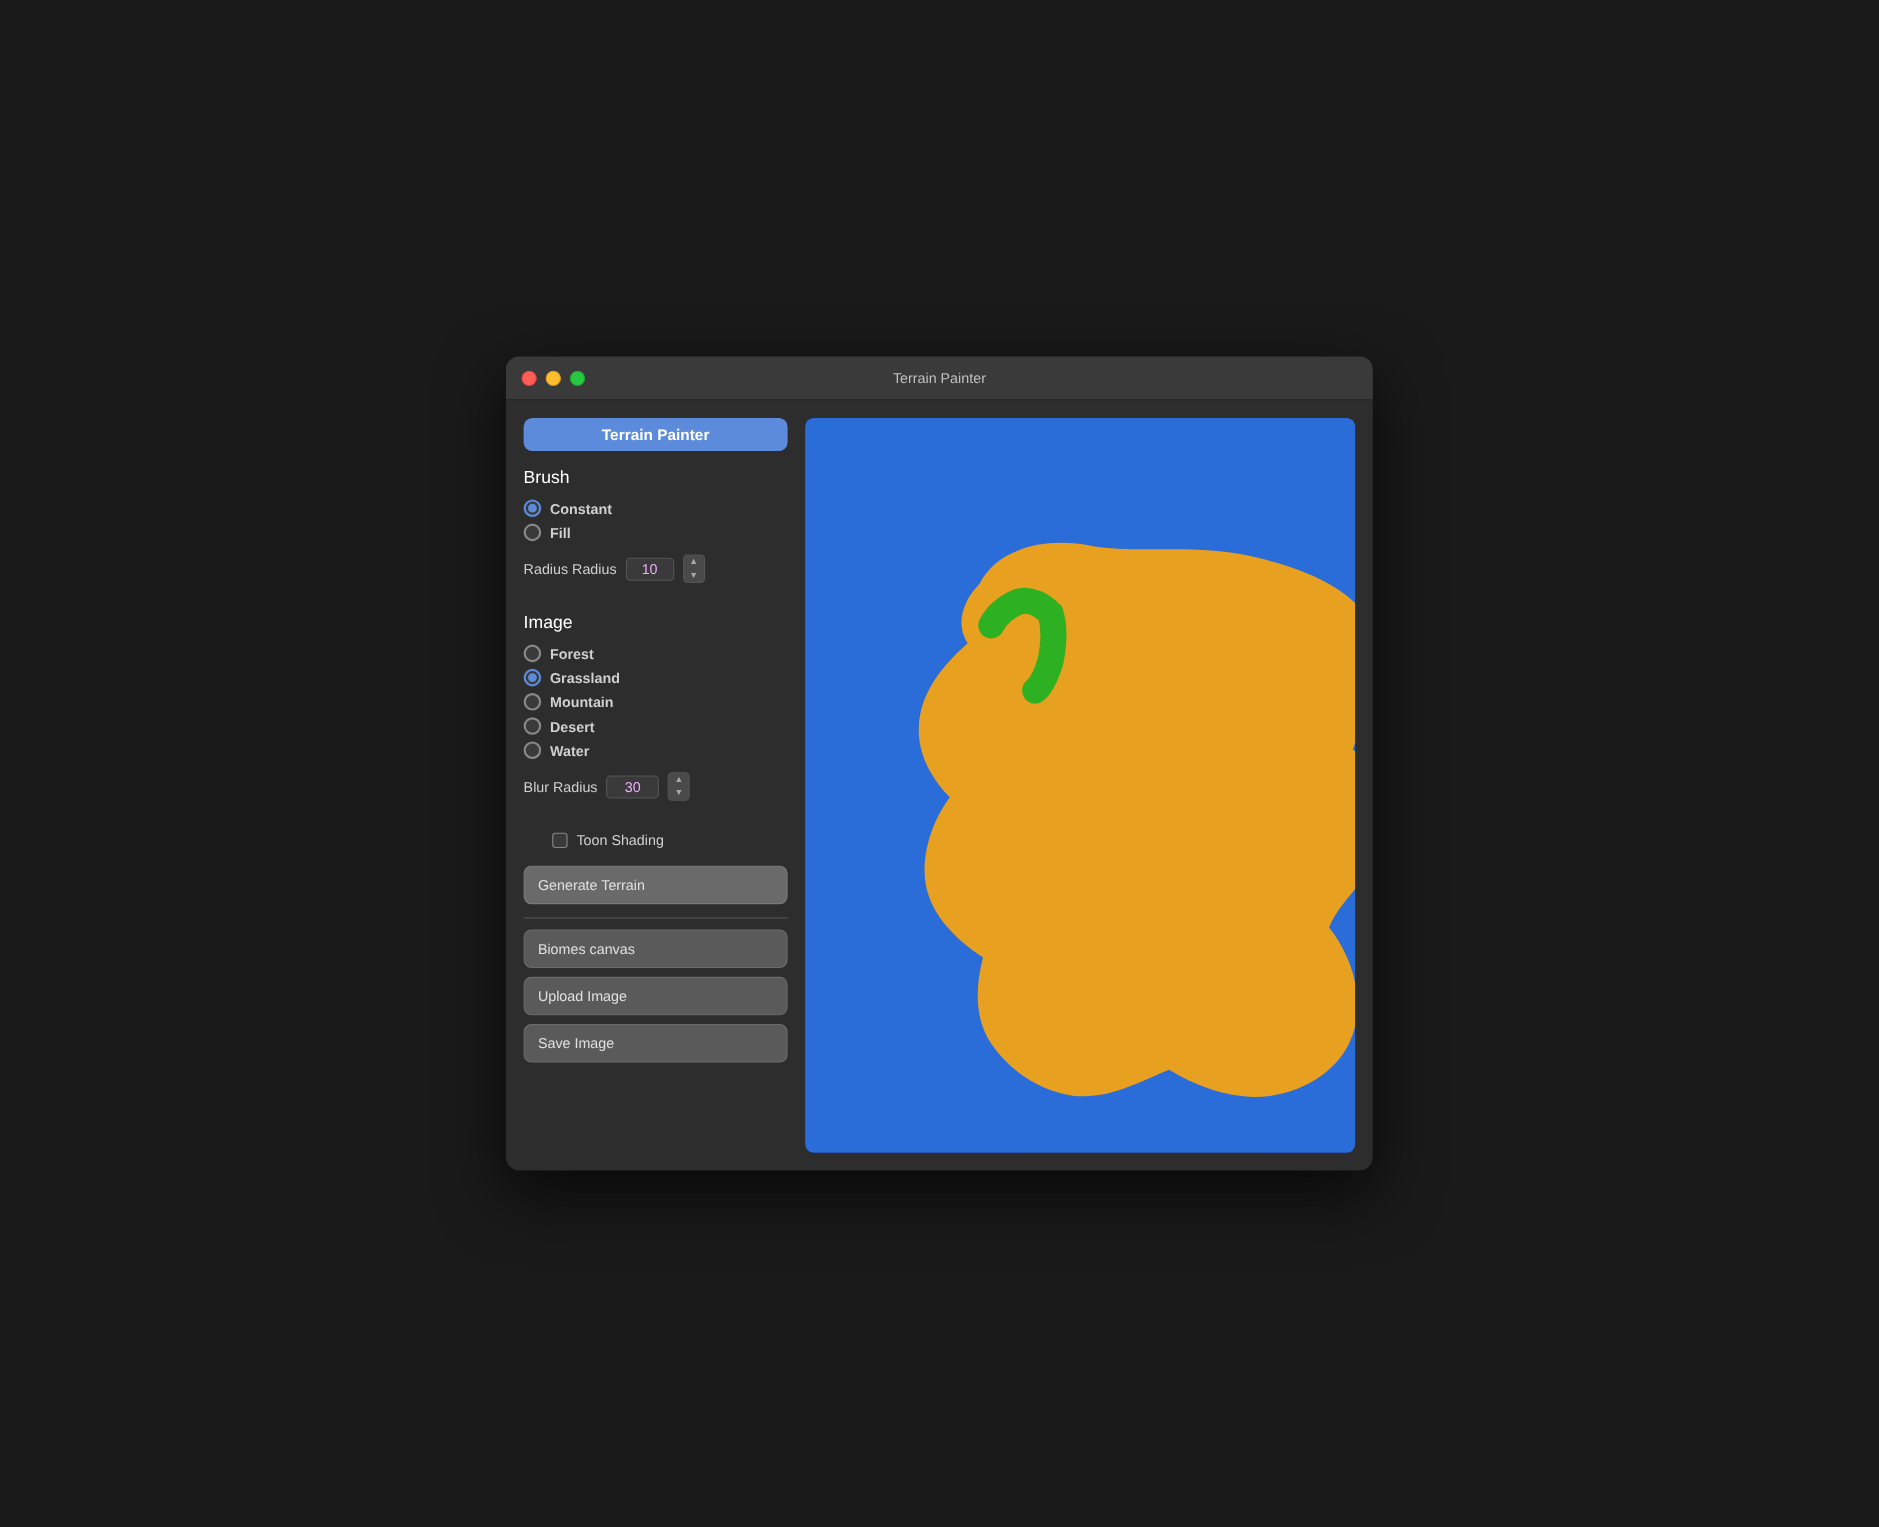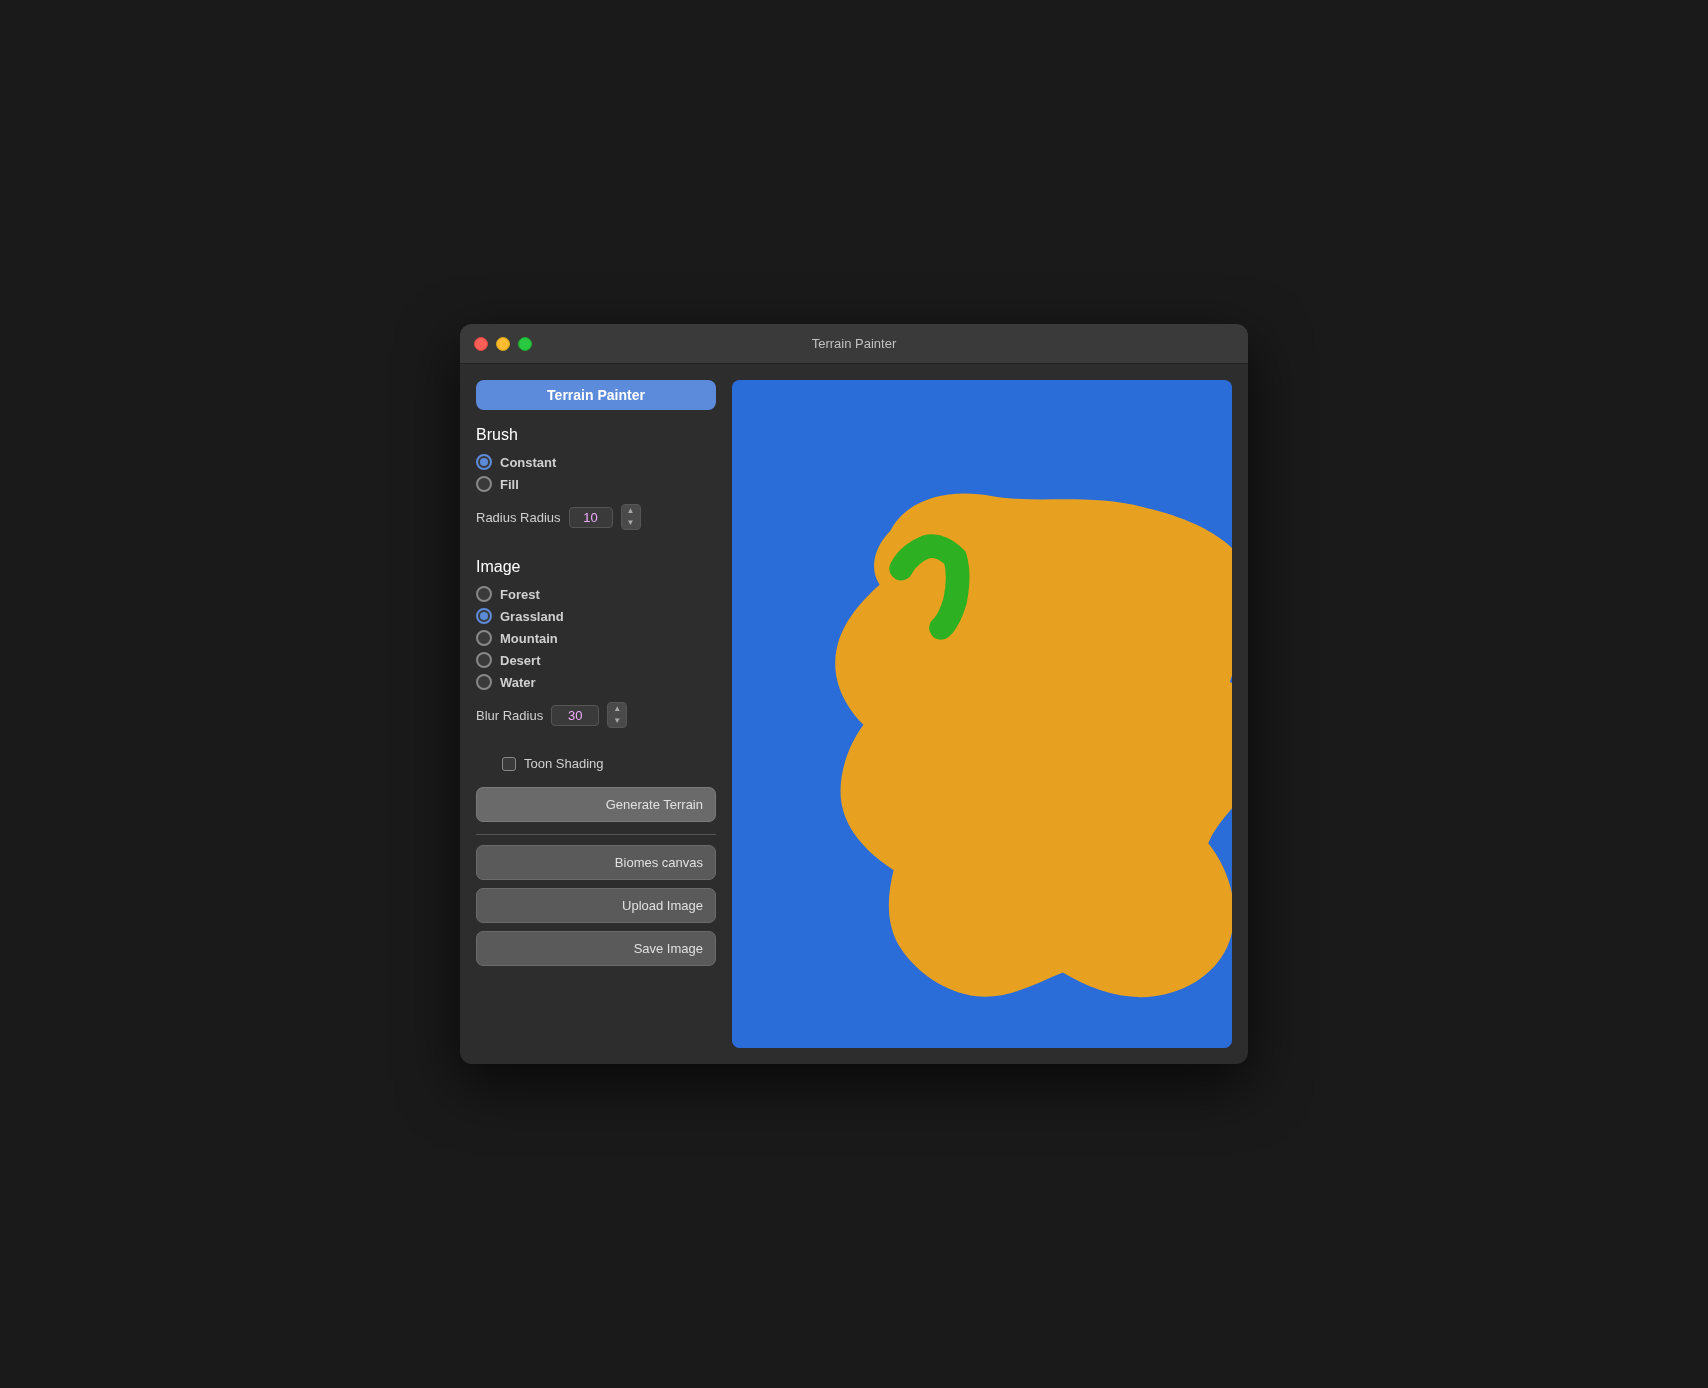--- a/index.html
+++ b/index.html
@@ -206,21 +206,21 @@
     }
 
     .action-button {
       background: #5a5a5a;
       border: 1px solid #6a6a6a;
       border-radius: 7px;
       color: #e0e0e0;
       font-size: 13px;
       padding: 9px 12px;
       cursor: pointer;
-      text-align: right;
+      text-align: left;
       margin-bottom: 8px;
       width: 100%;
     }
 
     .action-button.primary {
       background: #6a6a6a;
       border: 1px solid #7a7a7a;
       font-weight: 500;
     }
 

